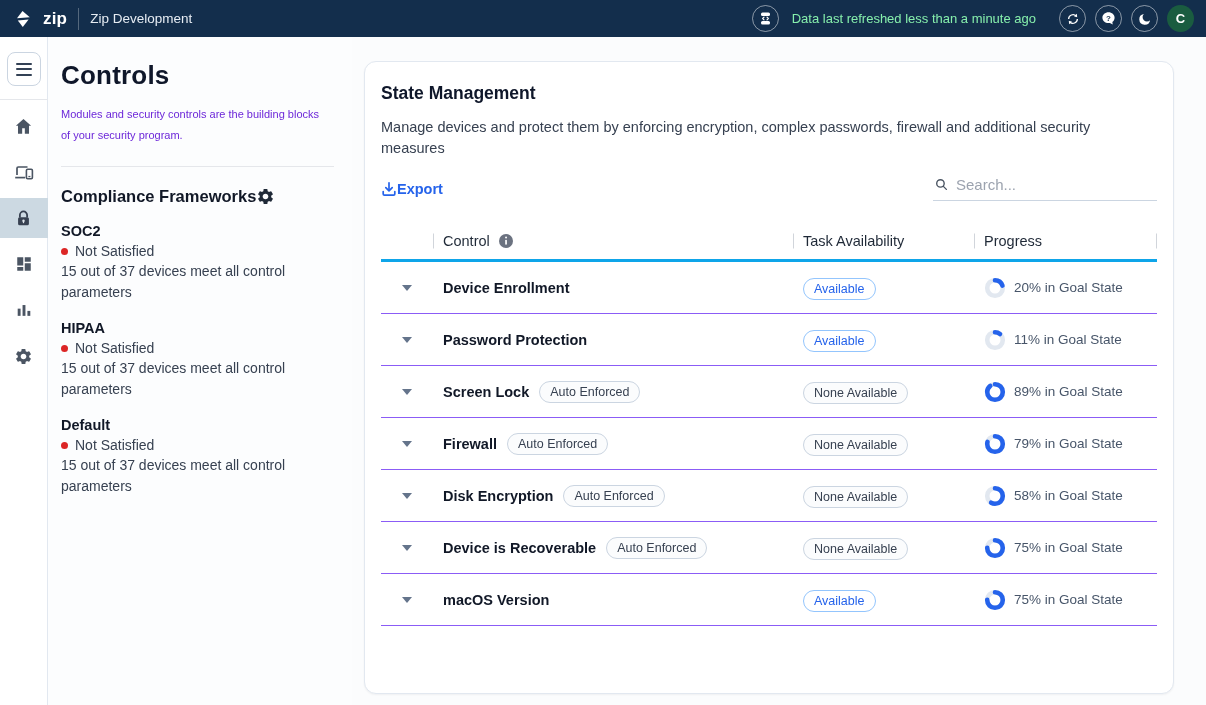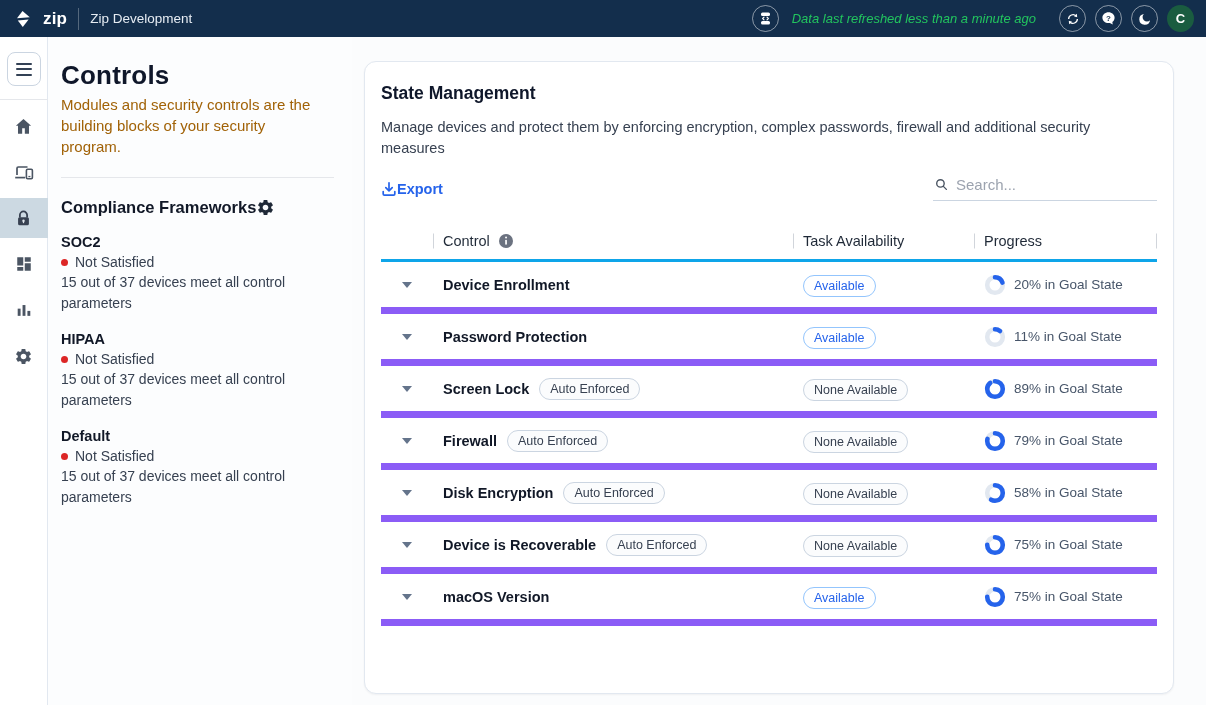--- a/index.html
+++ b/index.html
@@ -7,37 +7,37 @@
 
   
   .navbar { height:37px; background:#132e4c; display:flex; align-items:center; justify-content:space-between; padding:0 12px 0 14px; }
   .nav-left { display:flex; align-items:center; gap:11px; }
   .logo-mark { width:18px; height:18px; display:block; }
   .brand { color:#fff; font-size:17px; font-weight:700; letter-spacing:.2px; }
   .nav-divider { width:1px; height:22px; background:rgba(255,255,255,.28); }
   .workspace { color:#e6ecf3; font-size:13.5px; }
   .nav-right { display:flex; align-items:center; gap:9px; }
   .nav-circle { width:27px; height:27px; border-radius:50%; border:1px solid rgba(255,255,255,.5); display:flex; align-items:center; justify-content:center; cursor:pointer; }
-  .refresh-status { color:#22c55e; font-size:13px; margin:0 14px 0 4px;font-style:italic; }
+  .refresh-status { color:#86efac; font-size:13px; margin:0 14px 0 4px; }
   .avatar { width:27px; height:27px; border-radius:50%; background:#1a5c40; color:#fff; font-size:13px; font-weight:600; display:flex; align-items:center; justify-content:center; cursor:pointer; }
 
   
   .shell { display:flex; height:668px;border-radius:11px; }
   .iconbar { width:48px; background:#fff; border-right:1px solid #e2e8f0; flex:none; display:flex; flex-direction:column; align-items:center; }
   .hamburger { width:34px; height:34px; margin:15px 0 13px; border:1px solid #cbd5e1; border-radius:8px; background:#fff; display:flex; flex-direction:column; align-items:center; justify-content:center; gap:3.5px; cursor:pointer; }
   .hamburger span { width:16px; height:2px; background:#334155; border-radius:1px; }
   .iconbar-divider { width:48px; height:1px; background:#e5e7eb; }
   .nav-item { width:48px; height:40px; display:flex; align-items:center; justify-content:center; cursor:pointer; margin-top:6px; }
   .nav-item.active { background:#ccd9e2; }
   .nav-item svg { display:block; }
 
   
   .controls-panel { width:304px; flex:none; padding:23px 18px 0 13px; background:#fcfdfe; }
   .controls-title { font-size:26px; font-weight:700; color:#0f172a; letter-spacing:.2px; }
-  .controls-desc { margin-top:3px; font-size:15px; line-height:21px; color:#a16207; max-width:268px; }
+  .controls-desc { margin-top:13px; font-size:11px; line-height:21px; color:#6d28d9; max-width:268px; }
   .panel-divider { border-top:1px solid #e5e7eb; margin-top:20px; }
   .section-head { margin-top:20px; display:flex; align-items:center; padding-right:18px; }
   .section-title { font-size:16.5px; font-weight:700; color:#111827; }
   .fw-item { margin-top:17px; max-width:268px; }
   .fw-name { font-size:14.5px; font-weight:700; color:#111827; margin-bottom:4px; }
   .fw-status { display:flex; align-items:center; gap:7px; margin-bottom:2px; }
   .fw-dot { width:7px; height:7px; border-radius:50%; background:#dc2626; flex:none; }
   .fw-status-text { font-size:14px; color:#374151; }
   .fw-detail { font-size:14px; color:#374151; line-height:21px; }
 
@@ -53,21 +53,21 @@
   .searchbox input { border:none; outline:none; flex:1; font-size:15px; color:#8b5cf6; font-family:"Liberation Sans", sans-serif; background:transparent; }
   .searchbox input::placeholder { color:#9ca3af; }
 
   
   .table { margin-top:21px; }
   .thead, .trow { display:grid; grid-template-columns:52px 1fr 181px 183px; align-items:center; }
   .thead { height:40px; border-bottom:3px solid #0ea5e9; }
   .th { position:relative; padding-left:10px; font-size:14.5px; color:#1f2937; display:flex; align-items:center; gap:8px; }
   .th::before, .th.last::after { content:""; position:absolute; left:0; top:50%; transform:translateY(-50%); width:1px; height:15px; background:#d1d5db; }
   .th.last::after { left:auto; right:0; }
-  .trow { height:52px; border-bottom:7px solid #8b5cf6; }
+  .trow { height:52px; border-bottom:1px solid #8b5cf6; }
   .caret-cell { display:flex; justify-content:center; }
   .caret { width:0; height:0; border-left:5px solid transparent; border-right:5px solid transparent; border-top:6px solid #64748b; cursor:pointer; }
   .control-cell { display:flex; align-items:center; gap:10px; padding-left:10px; }
   .control-name { font-size:14.5px; font-weight:700; color:#111827; }
   .pill { font-size:12.5px; border-radius:11px; padding:3px 10px; white-space:nowrap; background:#fff; }
   .pill.gray { color:#374151; border:1px solid #cbd5e1; background:#fbfcfd; }
   .pill.blue { color:#2563eb; border:1px solid #93c5fd; }
   .avail-cell, .progress-cell { padding-left:10px; }
   .progress-cell { display:flex; align-items:center; gap:8px; }
   .progress-label { font-size:13.5px; color:#475569; }

